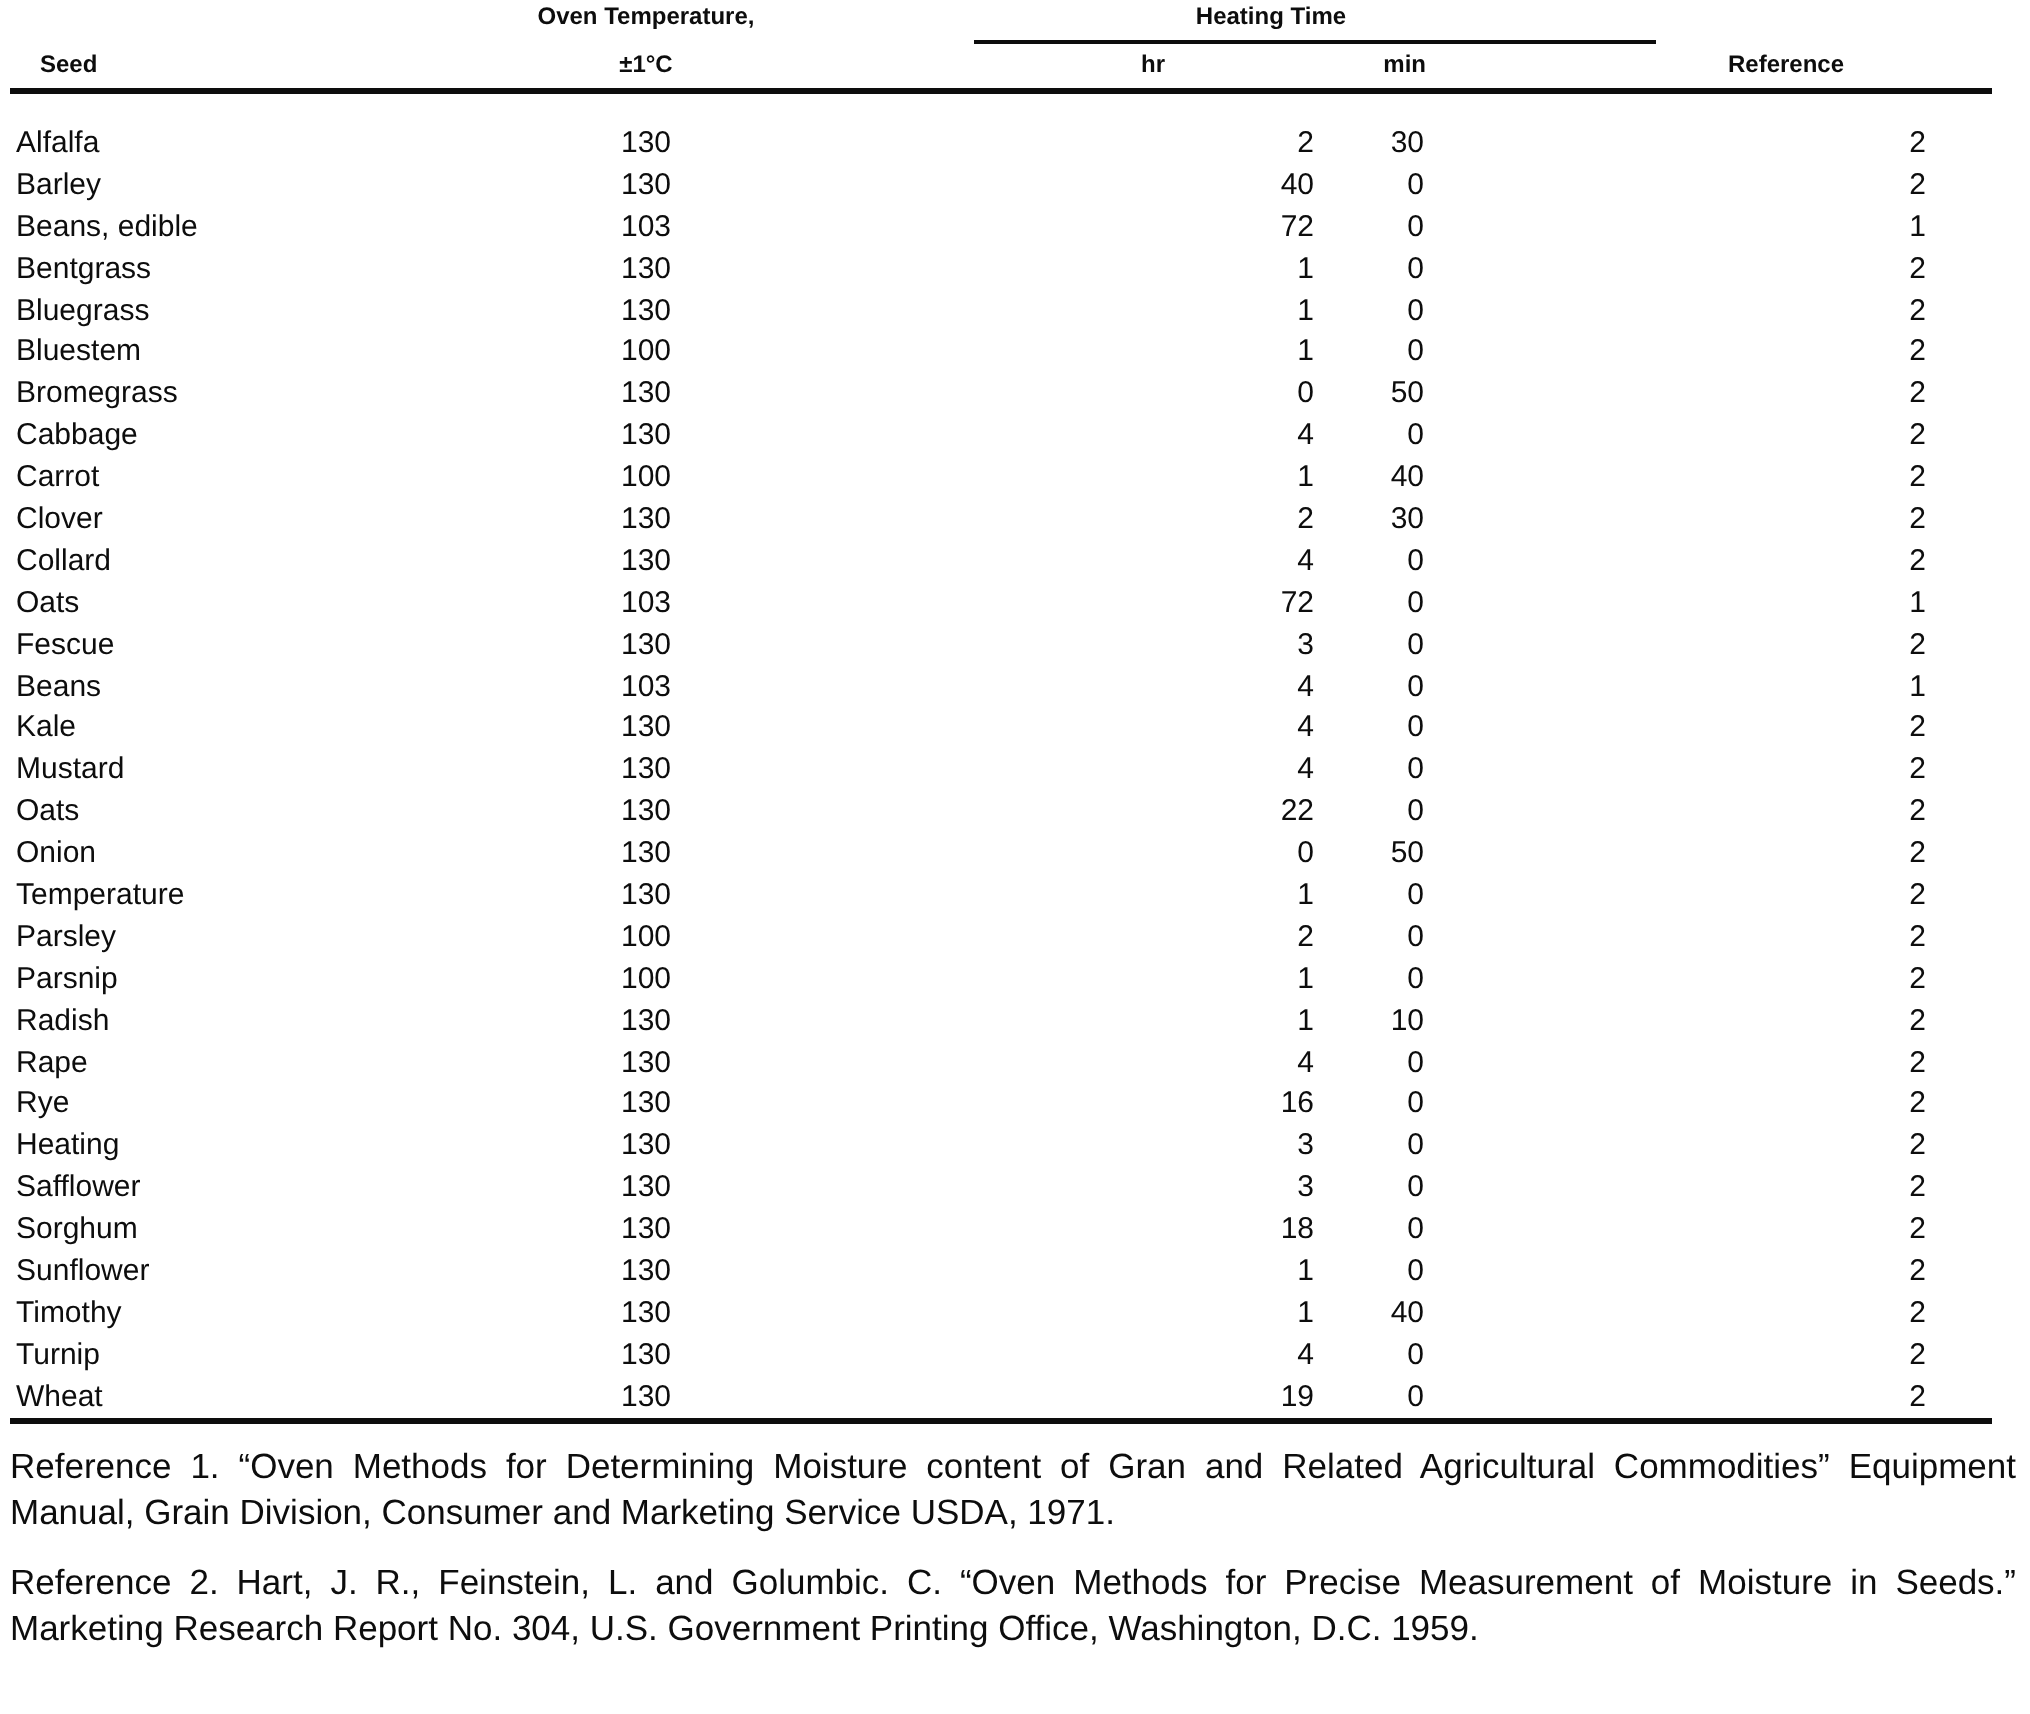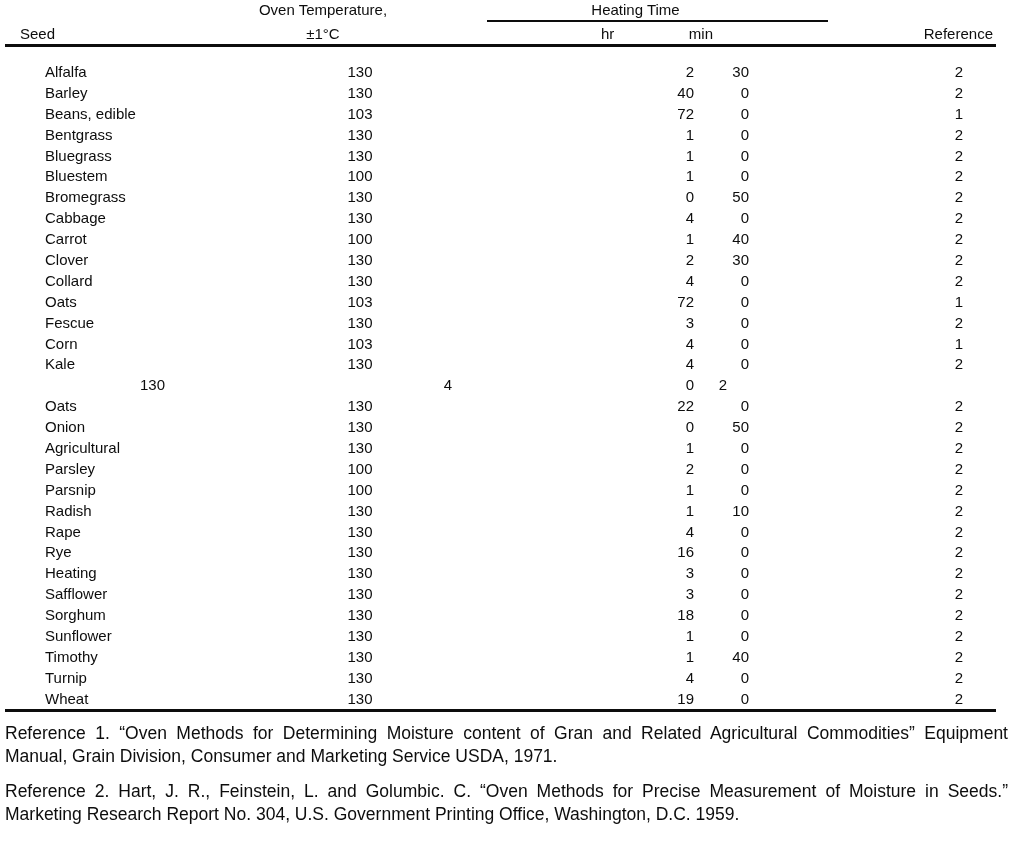--- a/index.html
+++ b/index.html
@@ -21,48 +21,47 @@
   .table-wrap {
     position: absolute;
     left: 8px;
     top: 0;
     width: 985px;
   }
   
   .thead {
     position: relative;
     height: 48px;
-    font-weight: 400;
-    font-size: 15px;
+    font-weight: 700;
+    font-size: 12px;
   }
   .h-oven {
     position: absolute; top: 1px; left: 215px; width: 200px;
     text-align: center;
   }
   .h-heating {
     position: absolute; top: 1px; left: 457px; width: 341px;
     text-align: center;
   }
   .h-heating-rule {
     position: absolute; top: 20px; left: 479px; width: 341px;
     height: 2px; background: #0d0d0d;
   }
   .h-seed   { position: absolute; top: 25px; left: 0; margin-left: 12px; }
   .h-temp2  { position: absolute; top: 25px; left: 215px; width: 200px; text-align: center; }
-  .h-hr     { position: absolute; top: 25px; left: 593px; width: 65px; text-align: left; }
+  .h-hr     { position: absolute; top: 25px; left: 536px; width: 65px; text-align: center; }
   .h-min    { position: absolute; top: 25px; left: 645px; width: 60px; text-align: right; }
-  .h-ref    { position: absolute; top: 25px; left: 785px; width: 200px; text-align: right; }
+  .h-ref    { position: absolute; top: 25px; left: 785px; width: 200px; text-align: center; }
   .head-rule {
     position: absolute; top: 44px; left: -3px; width: 991px;
     height: 3px; background: #0d0d0d;
   }
   
   .tbody {
     padding-top: 13px;
-    margin-left: 37px;
   }
   .row {
     display: grid;
     grid-template-columns: 215px 200px 242px 55px 1fr;
     height: 20.9px;
     align-items: center;
     font-size: 15px;
   }
   .cell { white-space: nowrap; }
   .cell.seed { text-align: left; }
@@ -193,55 +192,56 @@
           <div class="cell ref">1</div>
         </div>
         <div class="row">
           <div class="cell seed">Fescue</div>
           <div class="cell temp">130</div>
           <div class="cell hr">3</div>
           <div class="cell min">0</div>
           <div class="cell ref">2</div>
         </div>
         <div class="row">
-          <div class="cell seed">Corn</div>
+          <div class="cell seed">Beans</div>
           <div class="cell temp">103</div>
           <div class="cell hr">4</div>
           <div class="cell min">0</div>
           <div class="cell ref">1</div>
         </div>
         <div class="row">
           <div class="cell seed">Kale</div>
           <div class="cell temp">130</div>
           <div class="cell hr">4</div>
           <div class="cell min">0</div>
           <div class="cell ref">2</div>
         </div>
         <div class="row">
+          <div class="cell seed">Mustard</div>
           <div class="cell temp">130</div>
           <div class="cell hr">4</div>
           <div class="cell min">0</div>
           <div class="cell ref">2</div>
         </div>
         <div class="row">
           <div class="cell seed">Oats</div>
           <div class="cell temp">130</div>
           <div class="cell hr">22</div>
           <div class="cell min">0</div>
           <div class="cell ref">2</div>
         </div>
         <div class="row">
           <div class="cell seed">Onion</div>
           <div class="cell temp">130</div>
           <div class="cell hr">0</div>
           <div class="cell min">50</div>
           <div class="cell ref">2</div>
         </div>
         <div class="row">
-          <div class="cell seed">Agricultural</div>
+          <div class="cell seed">Temperature</div>
           <div class="cell temp">130</div>
           <div class="cell hr">1</div>
           <div class="cell min">0</div>
           <div class="cell ref">2</div>
         </div>
         <div class="row">
           <div class="cell seed">Parsley</div>
           <div class="cell temp">100</div>
           <div class="cell hr">2</div>
           <div class="cell min">0</div>

